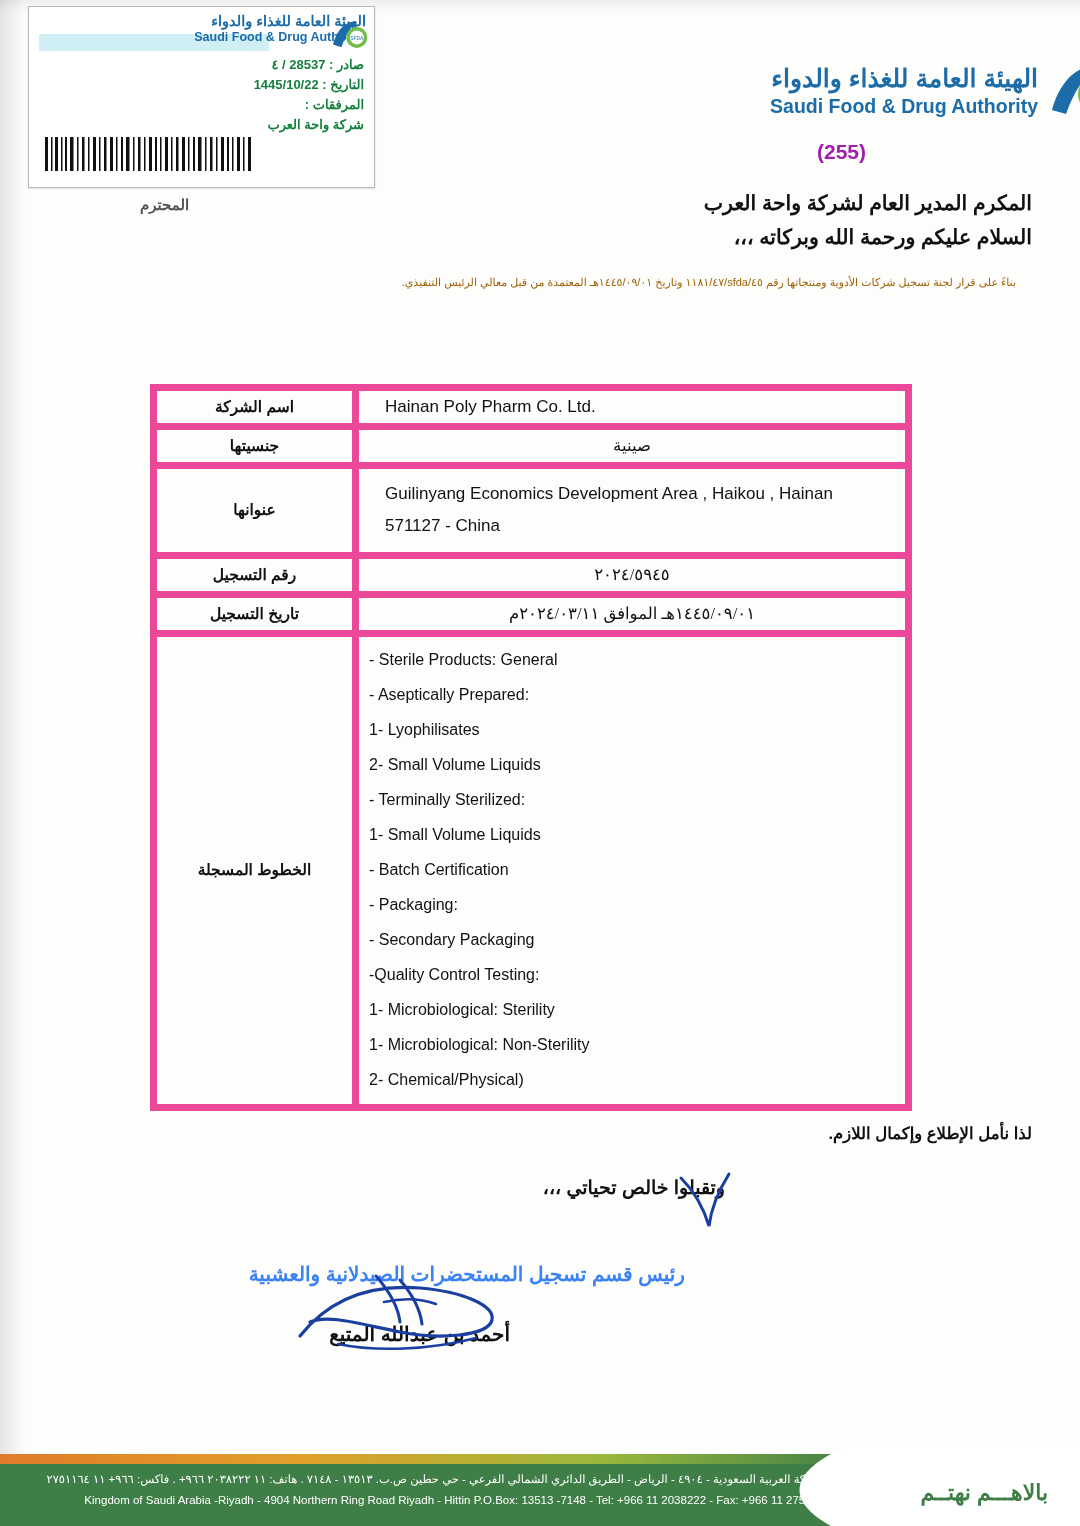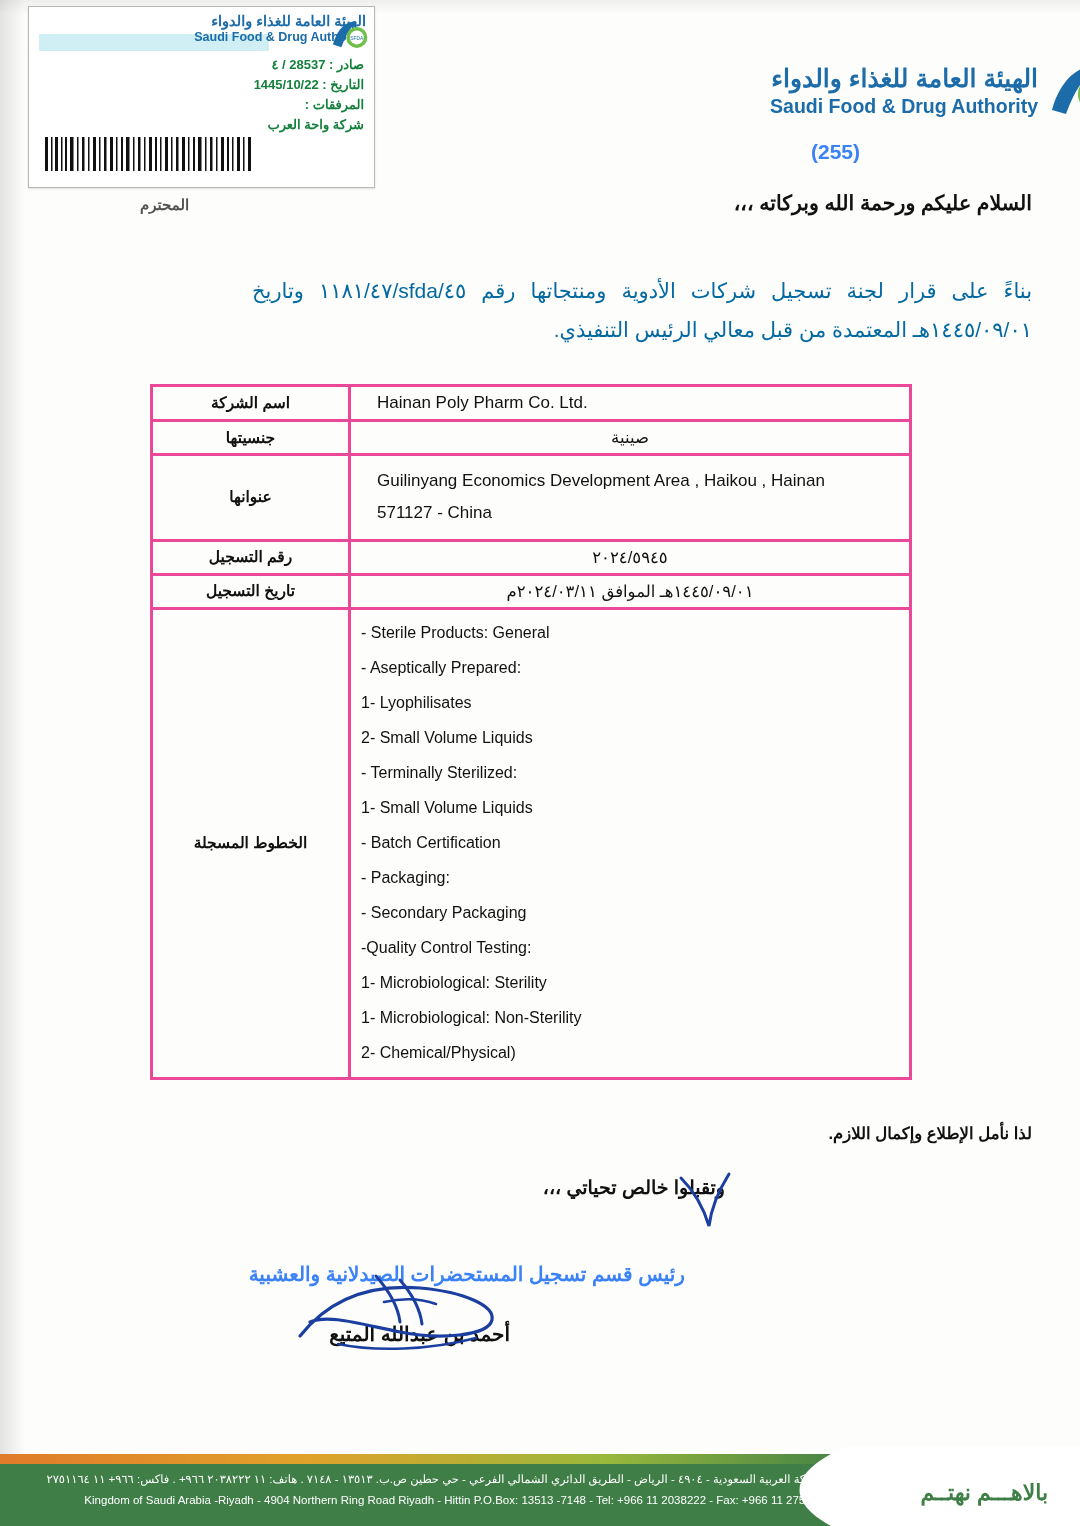--- a/index.html
+++ b/index.html
@@ -136,52 +136,52 @@
   }
   .header-mark {
     position: absolute;
     right: -78px;
     top: -6px;
     width: 70px;
     height: 64px;
   }
   .refno {
     position: absolute;
-    right: 220px;
+    right: 214px;
     top: 140px;
     font-size: 21px;
     font-weight: bold;
-    color: #3b82f6;
+    color: #a21caf;
   }
 
   
   .salutation {
     position: absolute;
     right: 48px;
     top: 186px;
     width: 700px;
     direction: rtl;
     text-align: right;
     font-size: 20.5px;
     font-weight: bold;
     line-height: 1.65;
     color: #111;
   }
 
   
   .para1 {
     position: absolute;
-    right: 48px;
+    right: 64px;
     top: 272px;
     width: 780px;
     direction: rtl;
     text-align: justify;
-    font-size: 21px;
+    font-size: 11px;
     line-height: 1.85;
-    color: #0369a1;
+    color: #a16207;
   }
   .para2 {
     position: absolute;
     right: 48px;
     top: 345px;
     width: 800px;
     direction: rtl;
     text-align: right;
     font-size: 16.5px;
     line-height: 1.8;
@@ -191,41 +191,42 @@
   
   .tbl {
     position: absolute;
     left: 150px;
     top: 384px;
     width: 762px;
     border-collapse: collapse;
     direction: rtl;
   }
   .tbl td {
-    border: 3px solid #ec4899;
+    border: 7px solid #ec4899;
     padding: 6px 10px;
     vertical-align: middle;
     font-size: 16px;
   }
   .tbl td.label {
     width: 175px;
     text-align: center;
     font-weight: bold;
     direction: rtl;
     font-size: 15.5px;
   }
   .tbl td.val-ltr {
     direction: ltr;
     text-align: left;
     font-size: 17px;
     padding-left: 26px;
   }
   .tbl td.val-center {
     text-align: center;
     font-size: 16.5px;
+    font-family: Liberation Serif, serif;
   }
   .tbl td.val-ltr.two-line { line-height: 1.9; padding-top: 9px; padding-bottom: 9px; }
   .lines-cell {
     direction: ltr;
     text-align: left;
     padding: 10px 0 12px 12px;
     font-size: 16.5px;
     line-height: 1.0;
     margin-top: 41px;
   }
@@ -436,20 +437,21 @@
       <path d="M6 52 C 16 16, 38 6, 52 8 C 38 18, 28 34, 20 56 Z" fill="#1b6ca8"></path>
       <circle cx="50" cy="36" r="18" fill="#6fbf4a"></circle>
       <circle cx="50" cy="36" r="12" fill="#ffffff"></circle>
       <text x="50" y="40" font-size="9" text-anchor="middle" fill="#1b6ca8" font-family="Liberation Sans, sans-serif">SFDA</text>
     </svg>
   </div>
 
   <div class="refno">(255)</div>
 
   <div class="salutation">
+    <div>المكرم المدير العام لشركة واحة العرب</div>
     <div>السلام عليكم ورحمة الله وبركاته ،،،</div>
   </div>
 
   <div class="para1">بناءً على قرار لجنة تسجيل شركات الأدوية ومنتجاتها رقم ٤٥/sfda/١١٨١/٤٧ وتاريخ ١٤٤٥/٠٩/٠١هـ المعتمدة من قبل معالي الرئيس التنفيذي.</div>
 
   <table class="tbl">
     <tbody>
       <tr>
         <td class="val-ltr">Hainan Poly Pharm Co.  Ltd.</td>
         <td class="label">اسم الشركة</td>

